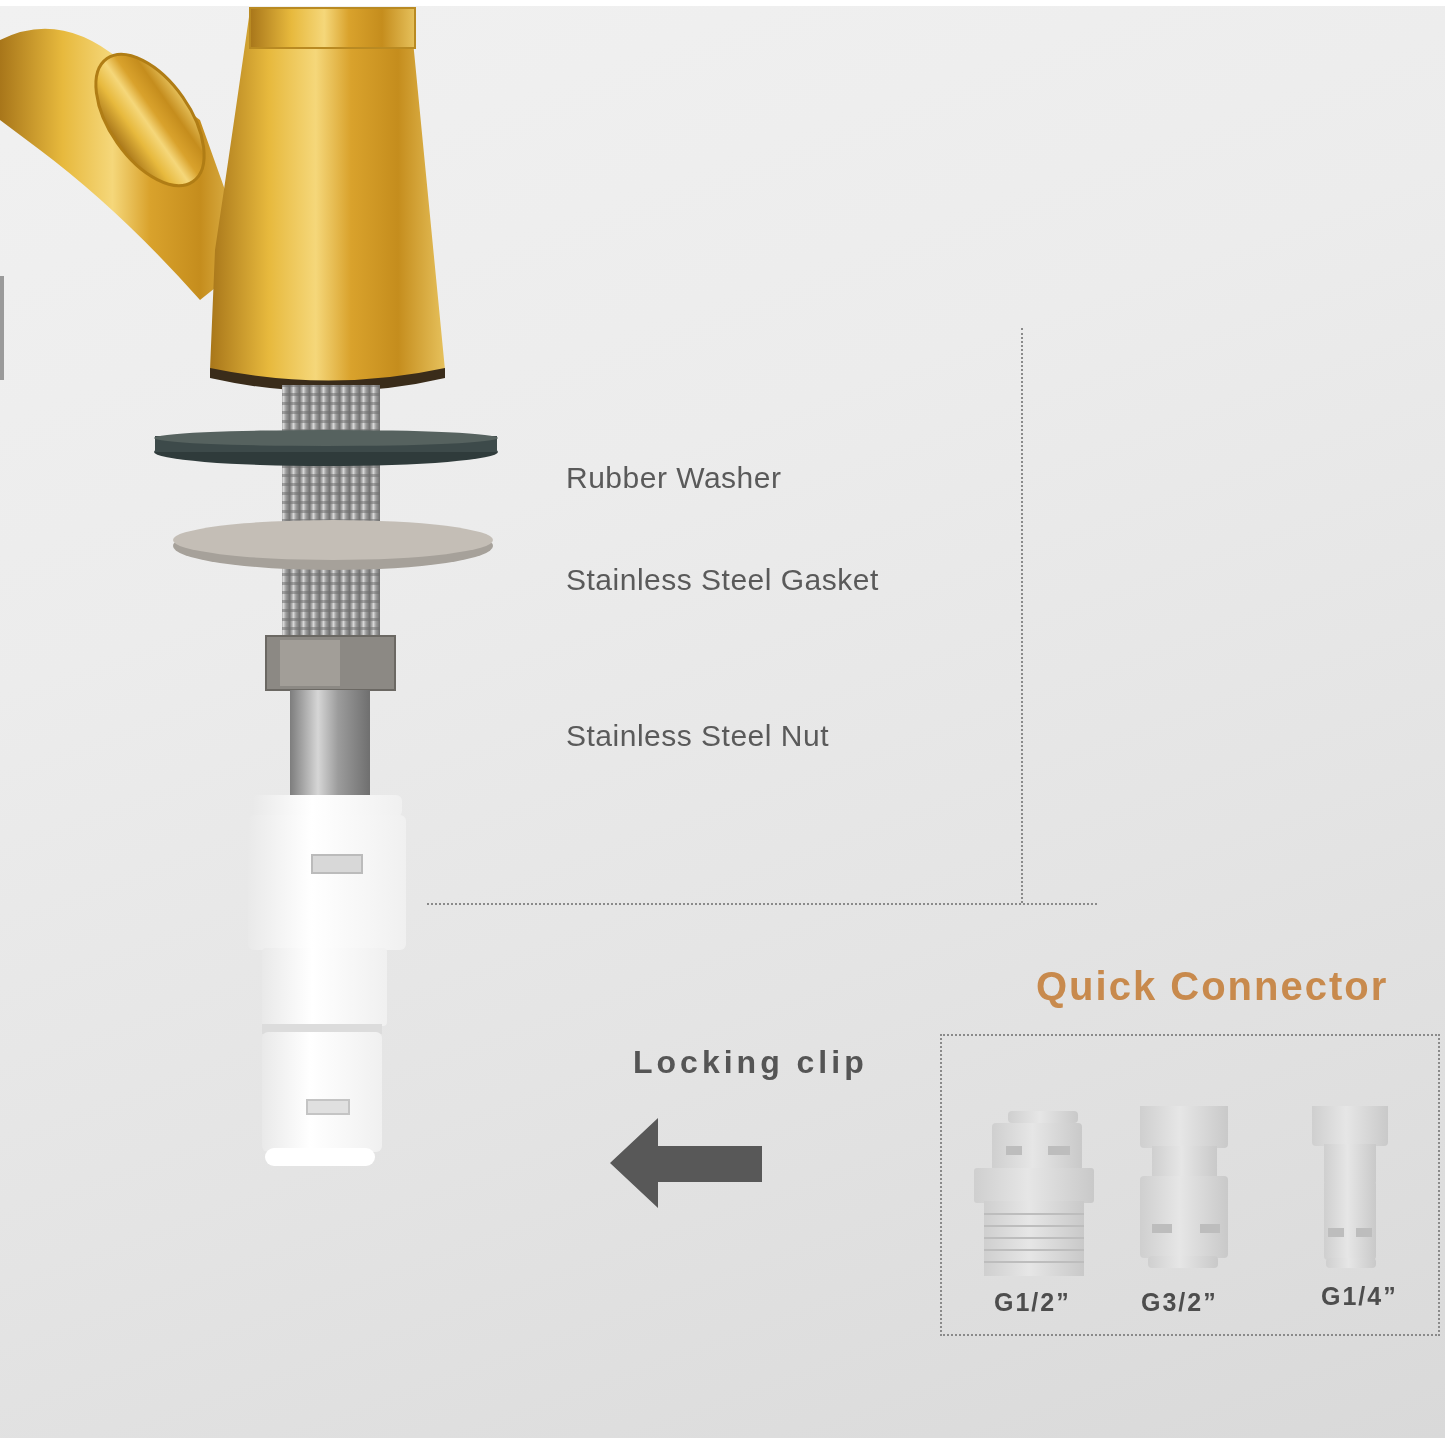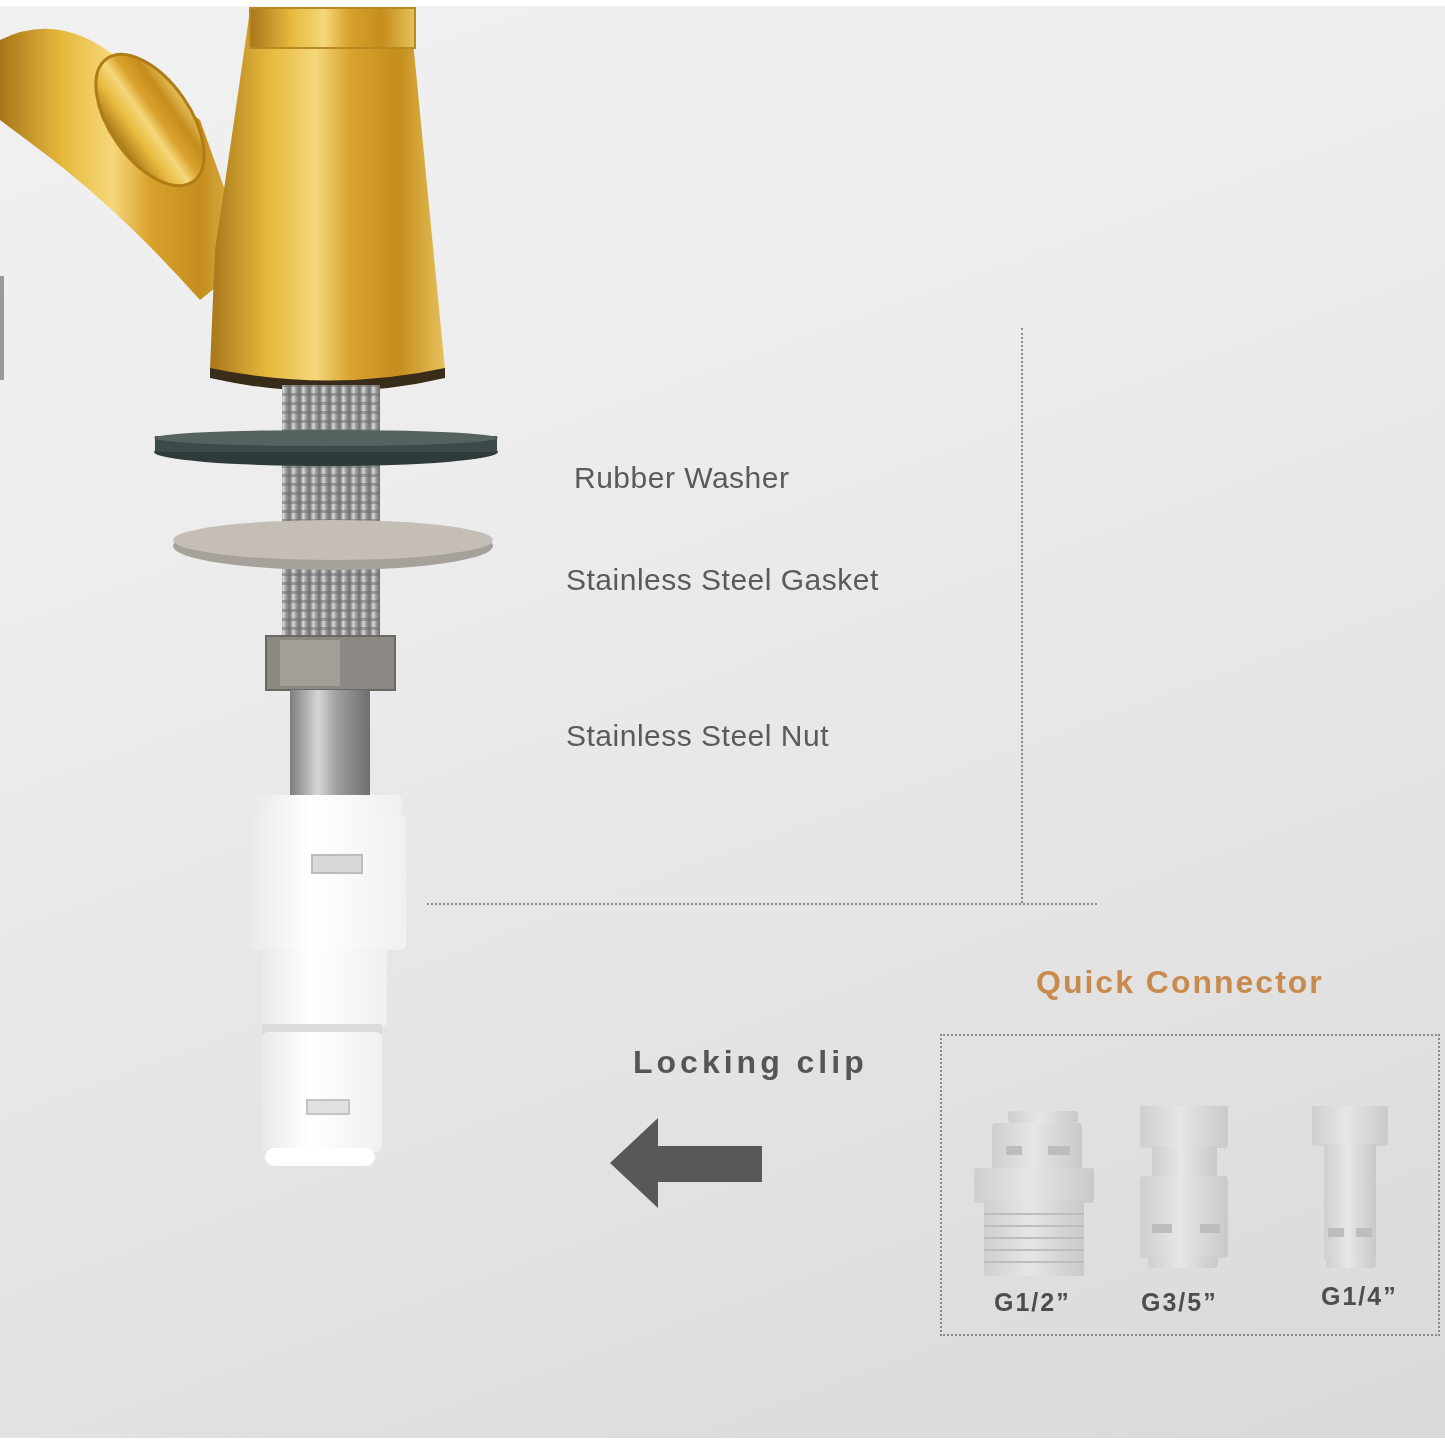--- a/index.html
+++ b/index.html
@@ -19,21 +19,21 @@
     letter-spacing: 0px; white-space: nowrap;
   }
   .part-label {
     left: 566px; font-size: 30px; color: #5a5a5a; white-space: nowrap; letter-spacing: 0.5px;
   }
   .stem-title {
     left: 1054px; top: 565px; font-size: 38px; font-weight: bold; color: #555555;
     line-height: 50px; letter-spacing: 2px;
   }
   .qc-title {
-    left: 1036px; top: 958px; font-size: 32px; font-weight: bold; color: #c88a4d;
+    left: 1036px; top: 958px; font-size: 40px; font-weight: bold; color: #c88a4d;
     letter-spacing: 2px; white-space: nowrap;
   }
   .lock-label {
     left: 594px; top: 1038px; font-size: 32px; font-weight: bold; color: #555555;
     letter-spacing: 4px; white-space: nowrap; margin-left: 39px;
   }
   .vline {
     left: 1021px; top: 322px; width: 0; height: 575px;
     border-left: 2px dotted #8a8a8a;
   }
@@ -112,21 +112,21 @@
     <rect x="248" y="815" width="158" height="135" rx="6" fill="url(#white)"></rect>
     <rect x="312" y="855" width="50" height="18" fill="#d8d8d8" stroke="#bbbbbb" stroke-width="2"></rect>
     <rect x="262" y="948" width="125" height="78" rx="4" fill="url(#white)"></rect>
     <rect x="262" y="1024" width="120" height="10" fill="#dcdcdc"></rect>
     <rect x="262" y="1032" width="120" height="120" rx="6" fill="url(#white)"></rect>
     <rect x="307" y="1100" width="42" height="14" fill="#e0e0e0" stroke="#c4c4c4" stroke-width="2"></rect>
     <rect x="265" y="1148" width="110" height="18" rx="9" fill="#ffffff"></rect>
   </svg>
 
 
-  <div class="abs part-label" style="top:455px;margin-left:8px;">Rubber Washer</div>
+  <div class="abs part-label" style="top:455px;">Rubber Washer</div>
   <div class="abs part-label" style="top:557px;">Stainless Steel Gasket</div>
   <div class="abs part-label" style="top:681px;margin-top:32px;">Stainless Steel Nut</div>
 
   <div class="abs vline"></div>
   <div class="abs hline"></div>
 
 
   <div class="abs lock-label">Locking clip</div>
 
   <svg class="abs" style="left:610px;top:1110px;" width="155" height="95" viewBox="0 0 155 95">
@@ -181,16 +181,16 @@
       <rect x="392" y="-25" width="20" height="9" fill="#bdbdbd"></rect>
       <rect x="354" y="38" width="52" height="38" fill="url(#grayfit)"></rect>
       <rect x="354" y="74" width="52" height="80" rx="4" fill="url(#grayfit)"></rect>
       <rect x="358" y="122" width="16" height="9" fill="#bdbdbd"></rect>
       <rect x="386" y="122" width="16" height="9" fill="#bdbdbd"></rect>
       <rect x="356" y="152" width="50" height="10" rx="4" fill="url(#grayfit)"></rect>
     </g>
   </svg>
 
   <div class="abs size-label" style="left:994px;top:1282px;">G1/2”</div>
-  <div class="abs size-label" style="left:1141px;top:1282px;">G3/5”</div>
+  <div class="abs size-label" style="left:1141px;top:1282px;">G3/2”</div>
   <div class="abs size-label" style="left:1321px;top:1276px;">G1/4”</div>
 
 </div>
 
 </body></html>

